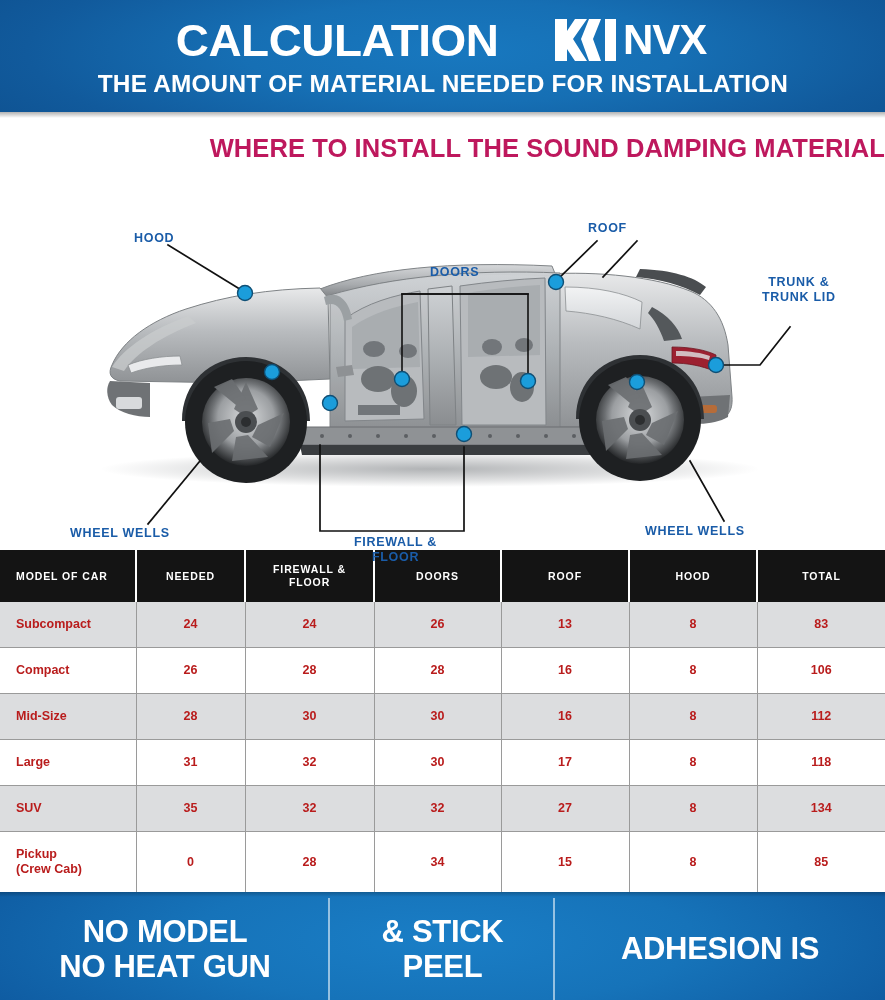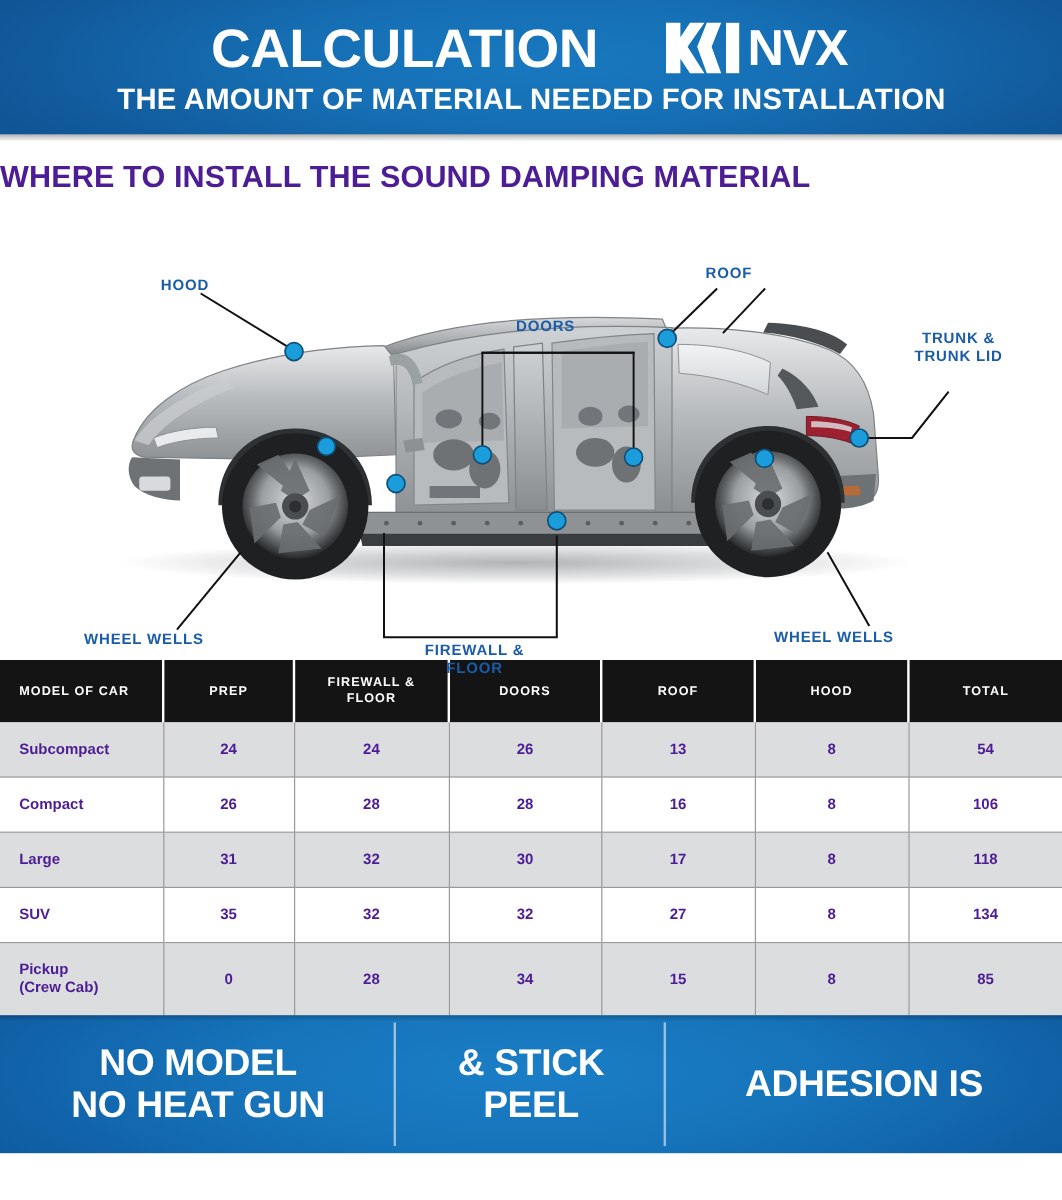--- a/index.html
+++ b/index.html
@@ -53,22 +53,22 @@
     transform: scaleX(0.995);
   }
   .header-shadow {
     position:absolute; left:0; top:112px; width:885px; height:6px;
     background: linear-gradient(to bottom, rgba(0,0,0,0.30), rgba(0,0,0,0));
     z-index: 5;
   }
 
   
   .section-title {
-    text-align:left;
-    color:#4c1d95;
+    text-align:right;
+    color:#be185d;
     font-size: 25.5px;
     font-weight: 700;
     letter-spacing: 0.1px;
     margin-top: 22px;
     white-space:nowrap;
   }
 
   
   .diagram {
     position: relative;
@@ -105,21 +105,21 @@
     text-align:center;
     border-right: 2px solid #ffffff;
     line-height: 1.25;
     vertical-align: middle;
   }
   table.calc th:last-child { border-right:none; }
   table.calc th.model-col { text-align:left; padding-left: 16px; }
   table.calc td {
     font-size: 12.5px;
     font-weight: 700;
-    color:#4c1d95;
+    color:#b91c1c;
     text-align:center;
     padding: 15px 2px;
     border-right: 1px solid #9a9a9a;
     border-bottom: 1px solid #9a9a9a;
     line-height:1.2;
   }
   table.calc td:last-child { border-right:none; }
   table.calc td.model-col {
     text-align:left;
     padding-left: 16px;
@@ -374,49 +374,58 @@
           <col style="width:109px">
           <col style="width:129px">
         <col style="width:127px">
           <col style="width:128px">
           <col style="width:128px">
           <col style="width:128px">
       </colgroup>
       <thead>
         <tr>
           <th class="model-col">MODEL OF CAR</th>
-          <th>PREP</th>
+          <th>NEEDED</th>
           <th>
             <span>FIREWALL &amp;</span><br>
             <span>FLOOR</span>
           </th>
           <th>DOORS</th>
           <th>ROOF</th>
           <th>HOOD</th>
           <th>TOTAL</th>
         </tr>
       </thead>
       <tbody>
         <tr>
           <td class="model-col">Subcompact</td>
           <td>24</td>
           <td>24</td>
           <td>26</td>
           <td>13</td>
           <td>8</td>
-          <td>54</td>
+          <td>83</td>
         </tr>
         <tr>
           <td class="model-col">Compact</td>
           <td>26</td>
           <td>28</td>
           <td>28</td>
           <td>16</td>
           <td>8</td>
           <td>106</td>
+        </tr>
+        <tr>
+          <td class="model-col">Mid-Size</td>
+          <td>28</td>
+          <td>30</td>
+          <td>30</td>
+          <td>16</td>
+          <td>8</td>
+          <td>112</td>
         </tr>
         <tr>
           <td class="model-col">Large</td>
           <td>31</td>
           <td>32</td>
           <td>30</td>
           <td>17</td>
           <td>8</td>
           <td>118</td>
         </tr>

